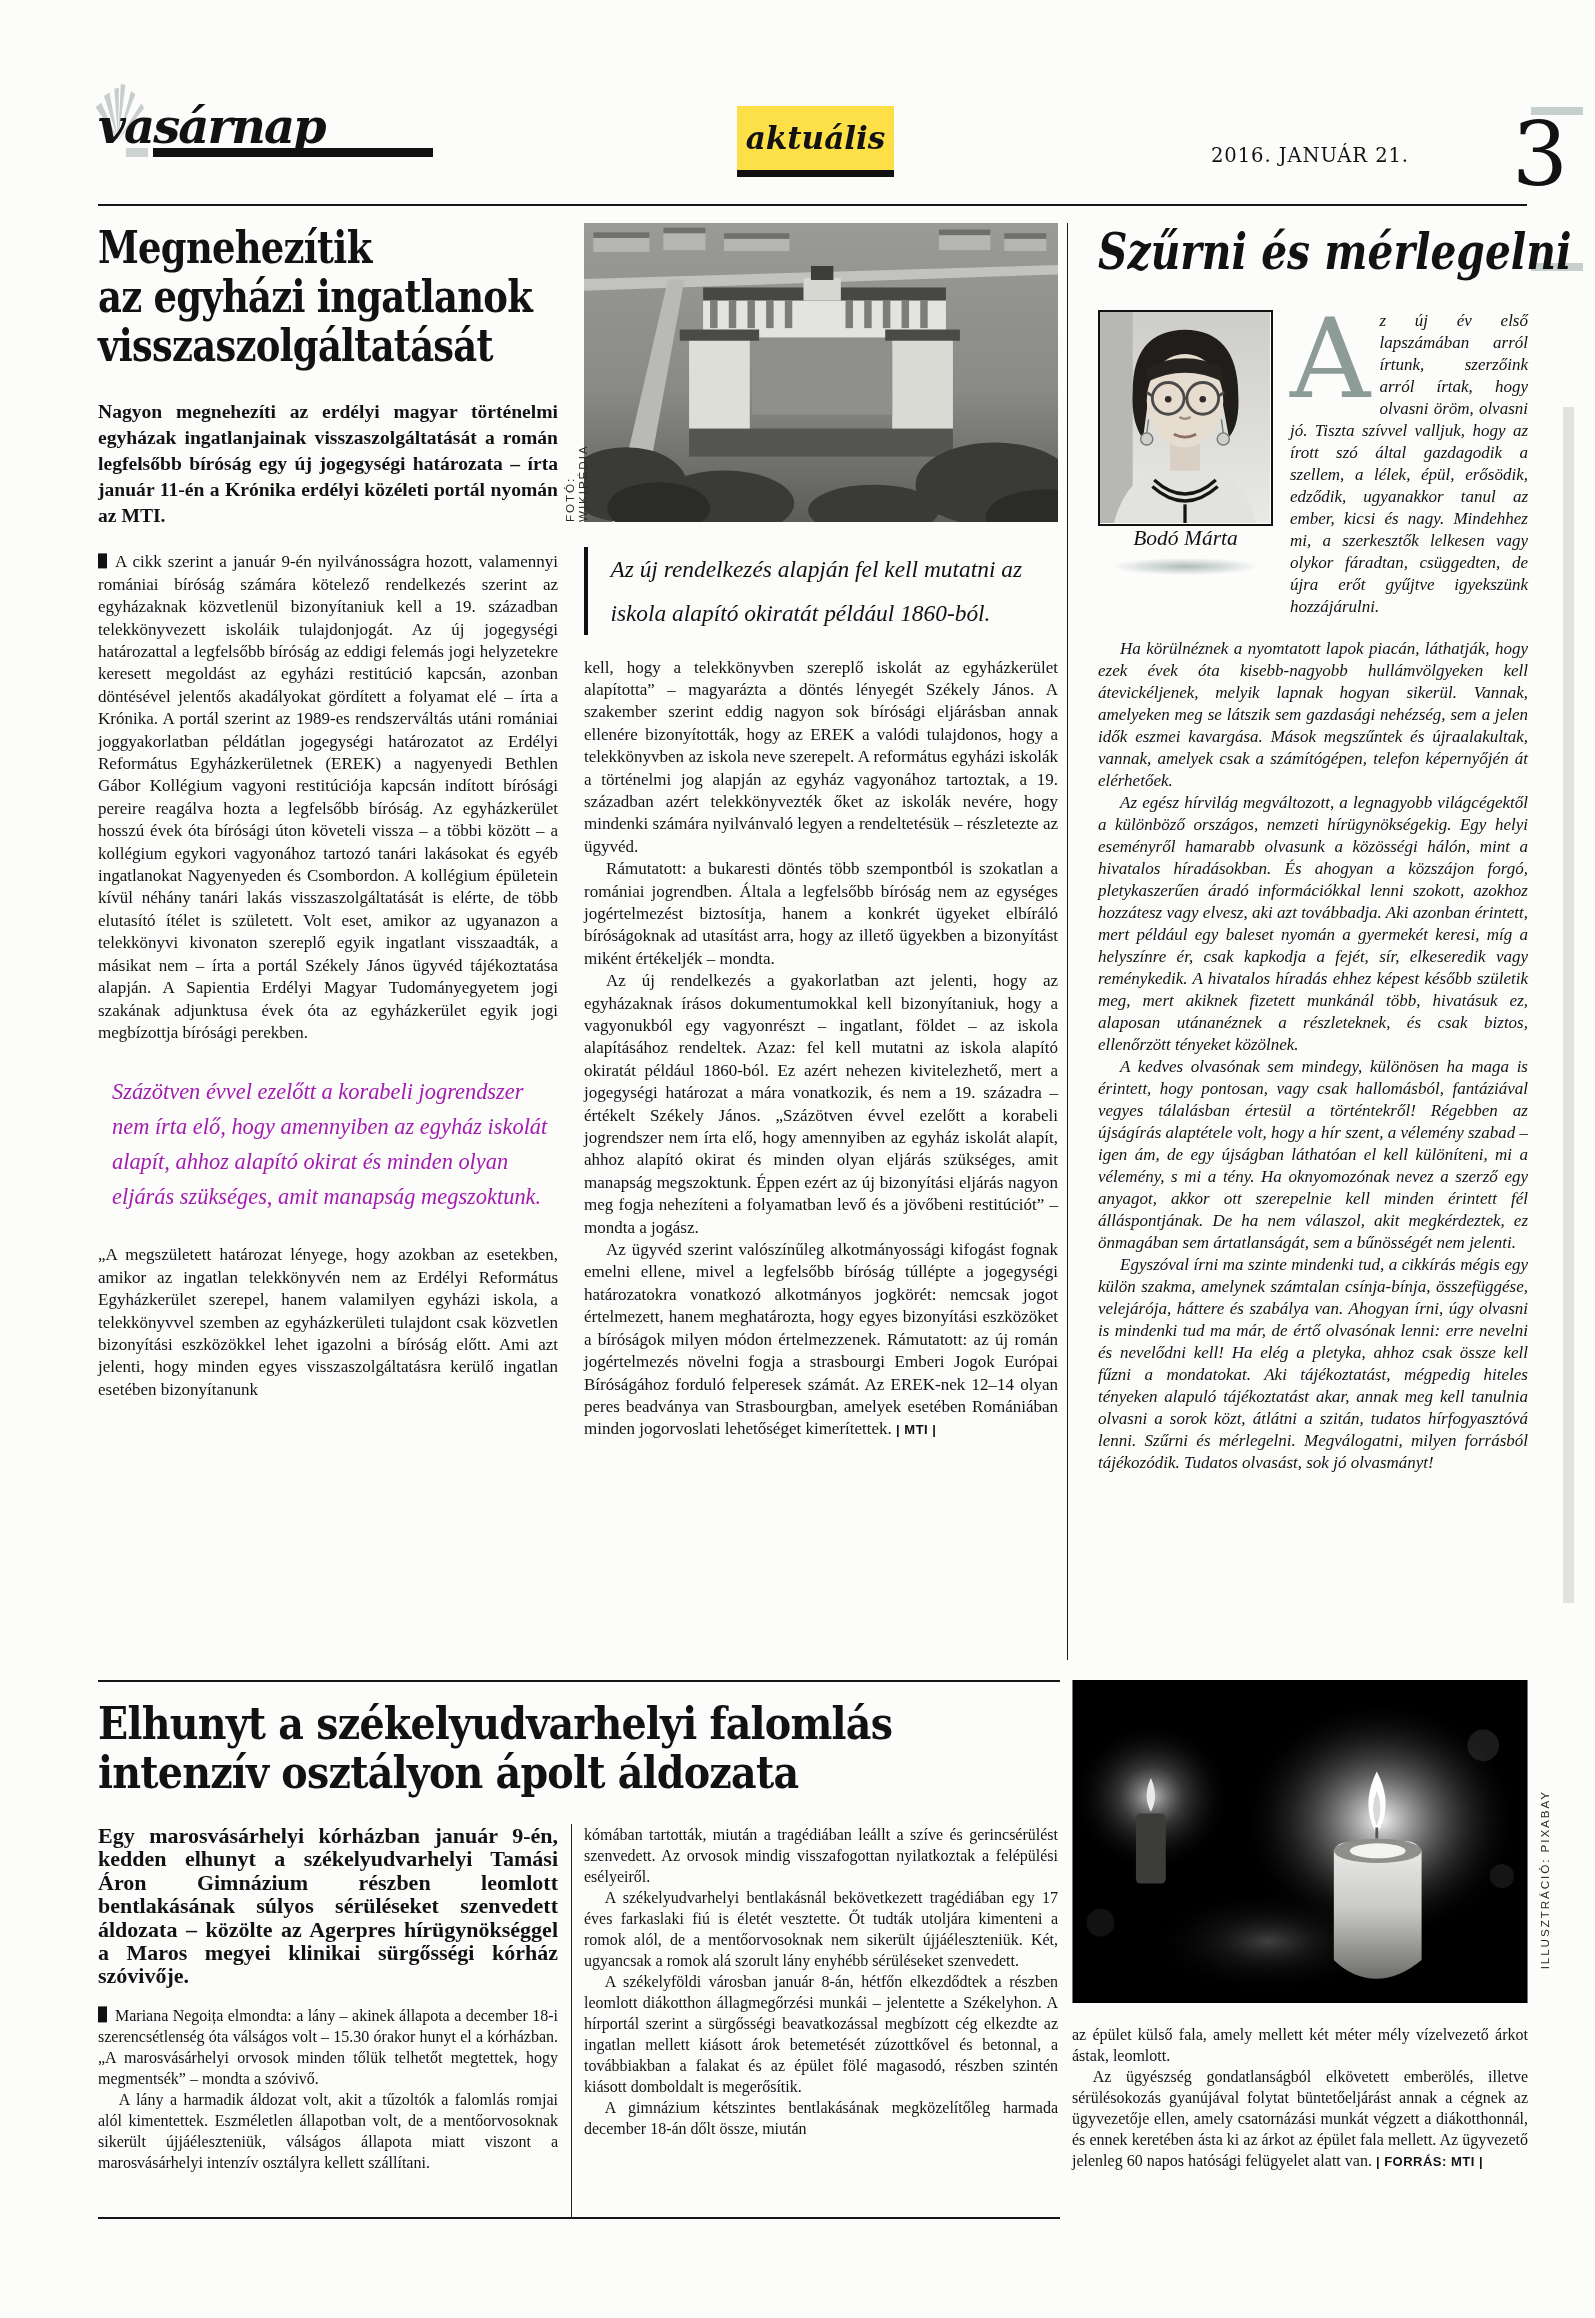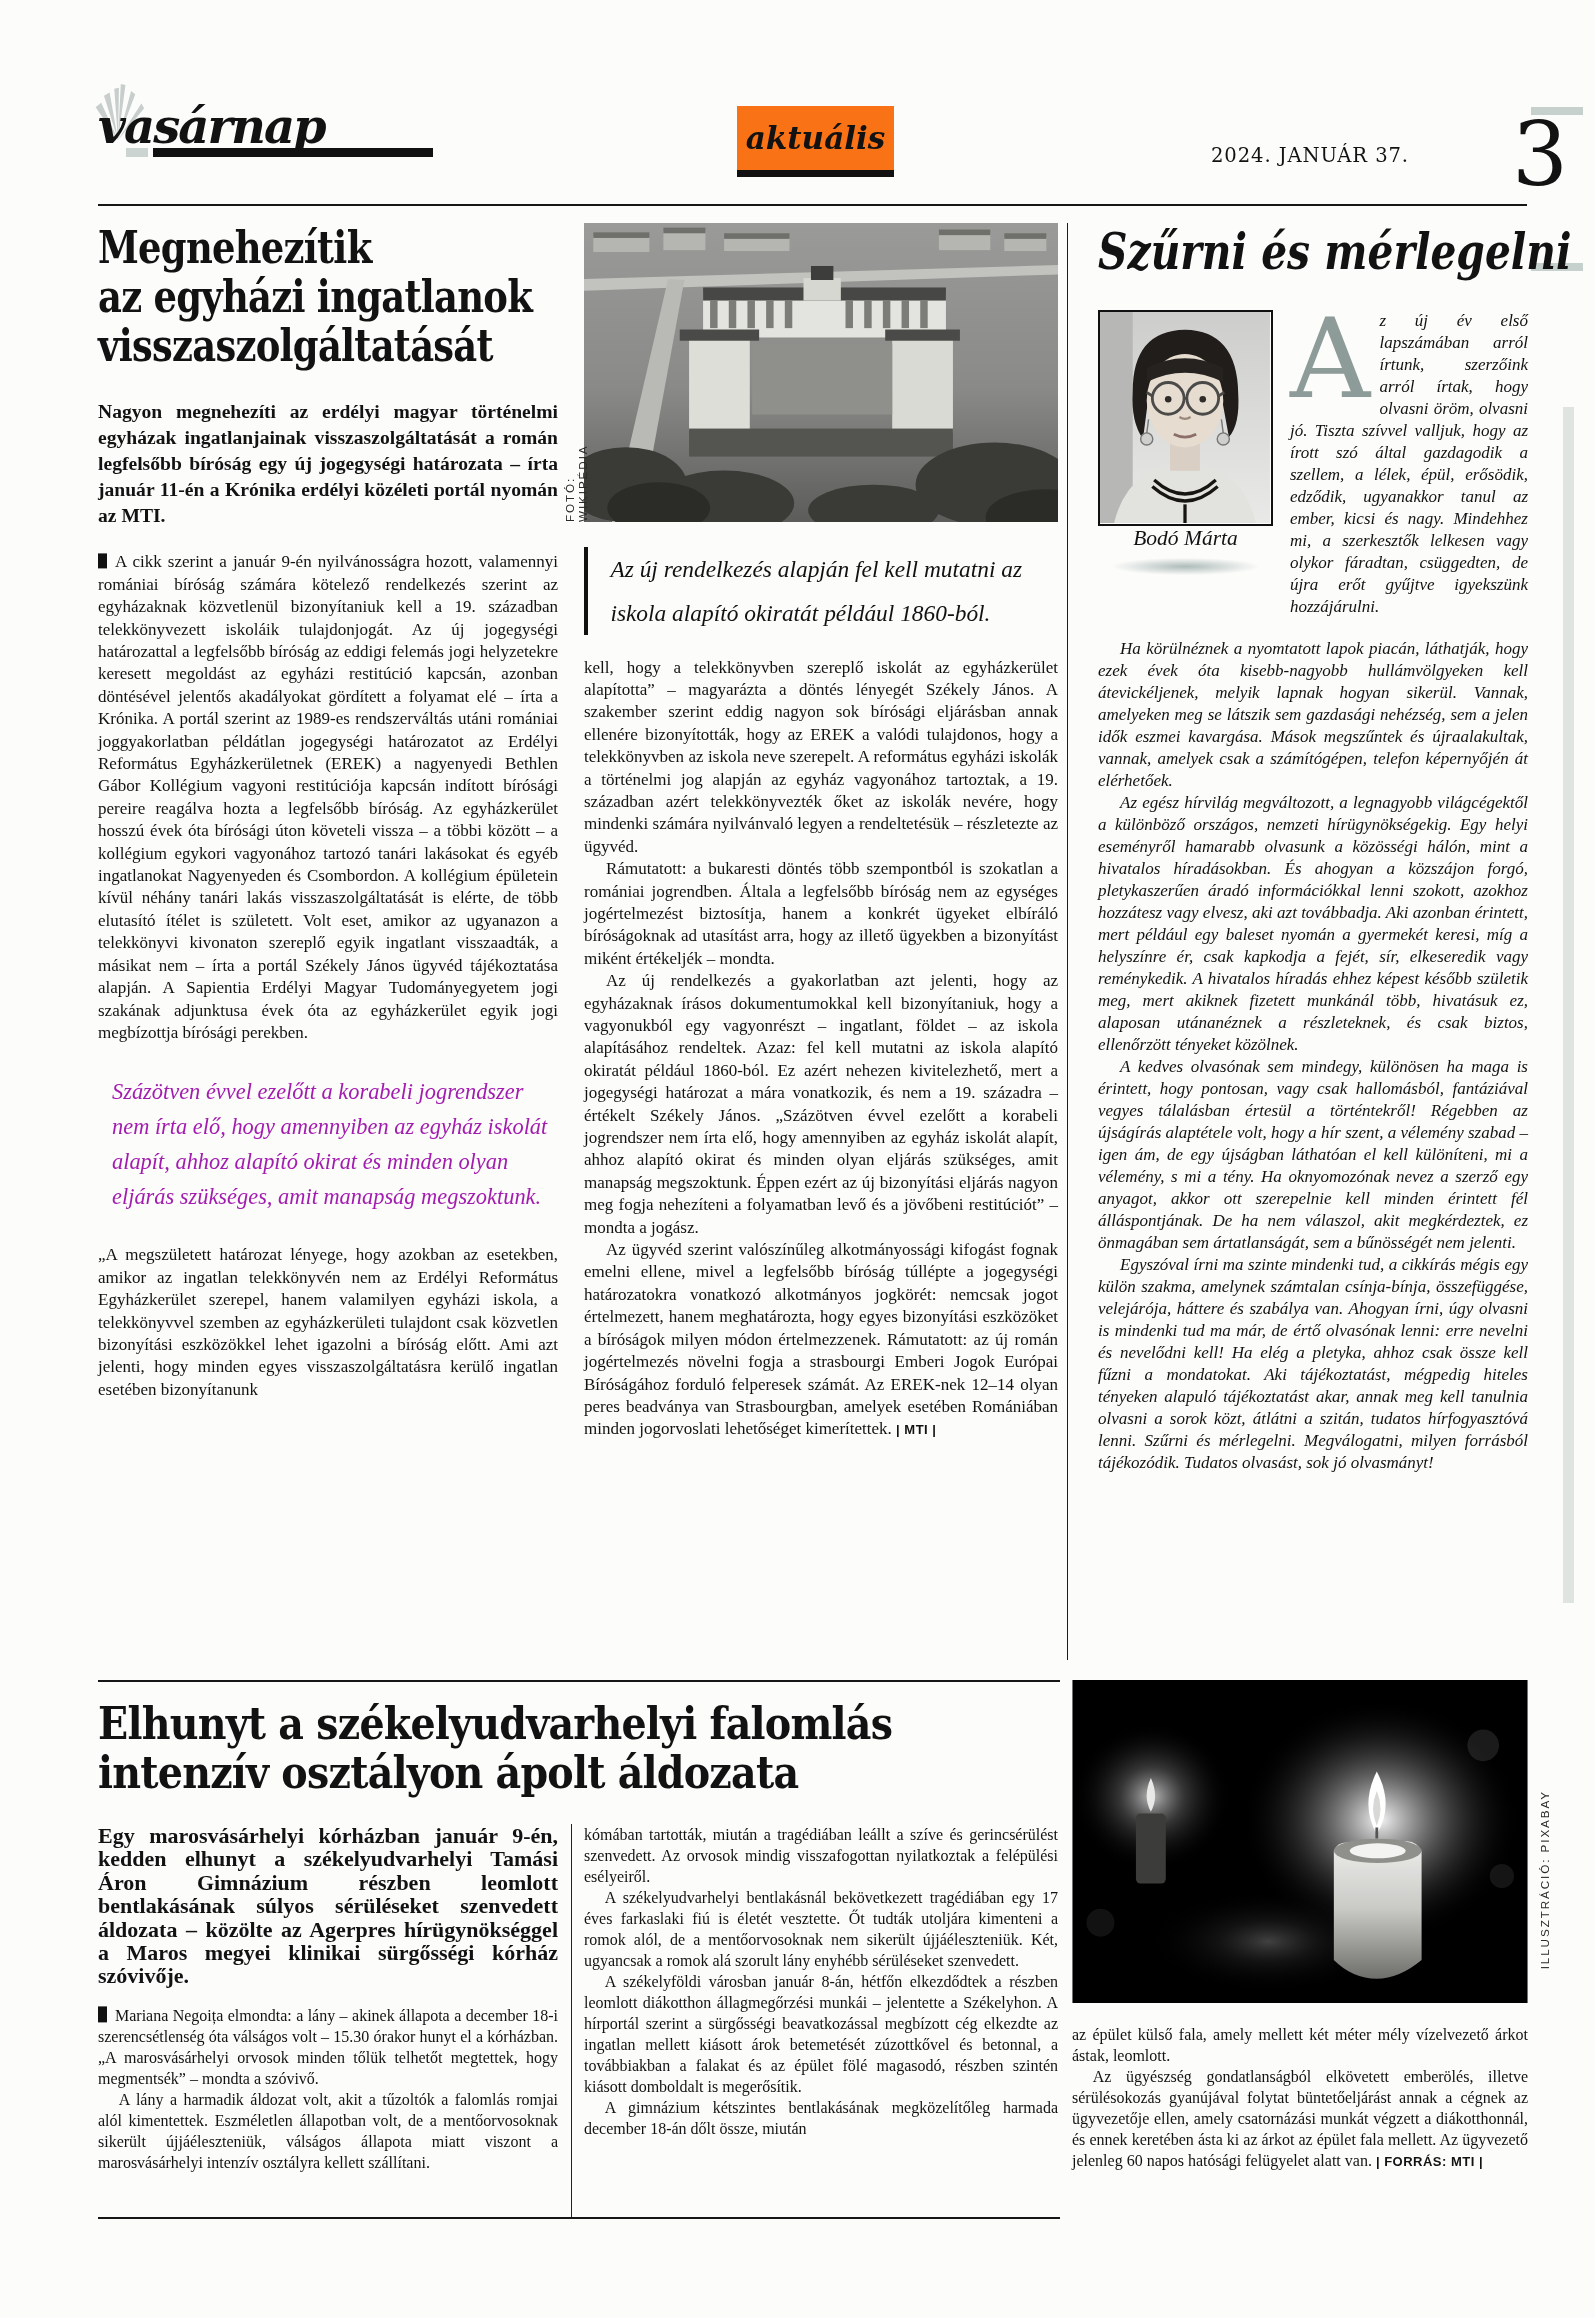--- a/index.html
+++ b/index.html
@@ -13,21 +13,21 @@
   .logo-wrap { position:absolute; left:98px; top:102px; }
   .leaf { position:absolute; left:-8.4px; top:-32px; }
   .logo-text {
     position:relative; font-family:"DejaVu Serif", serif; font-style:italic; font-weight:bold;
     font-size:48px; letter-spacing:-1.9px; line-height:1;
   }
   .logo-underline { position:absolute; left:55px; bottom:-6.5px; width:280px; height:8.4px; background:#111; }
   .logo-square { position:absolute; left:28px; bottom:-6.5px; width:21.5px; height:8.4px; background:#ccd4d1; }
   .section-badge {
     position:absolute; left:737px; top:106px; width:157px; height:71px;
-    background:#f97316; border-bottom:7px solid #111;
+    background:#fde047; border-bottom:7px solid #111;
     display:flex; align-items:center; justify-content:center;
     font-family:"DejaVu Serif", serif; font-style:italic; font-weight:bold; font-size:31px;
   }
   .issue-date {
     position:absolute; right:186px; top:144px;
     font-family:"DejaVu Serif", serif; font-size:19.6px; letter-spacing:0.9px;
   }
   .page-number {
     position:absolute; right:27px; top:111px;
     font-family:"DejaVu Serif", serif; font-size:88px; line-height:1; font-weight:500;
@@ -131,21 +131,21 @@
       </span>
       <div class="logo-text">vasárnap</div>
       <div class="logo-square"></div>
       <div class="logo-underline"></div>
     </div>
 
     <div class="section-badge">
       <span>aktuális</span>
     </div>
 
-    <div class="issue-date">2024. JANUÁR 37.</div>
+    <div class="issue-date">2016. JANUÁR 21.</div>
     <div class="accent-bar top"></div>
     <div class="page-number">3</div>
     <div class="accent-bar bottom"></div>
     <div class="header-rule"></div>
   </header>
 
   <section class="col1">
     <h1>
       <div class="headline-line">Megnehezítik</div>
       <div class="headline-line">az egyházi ingatlanok</div>

